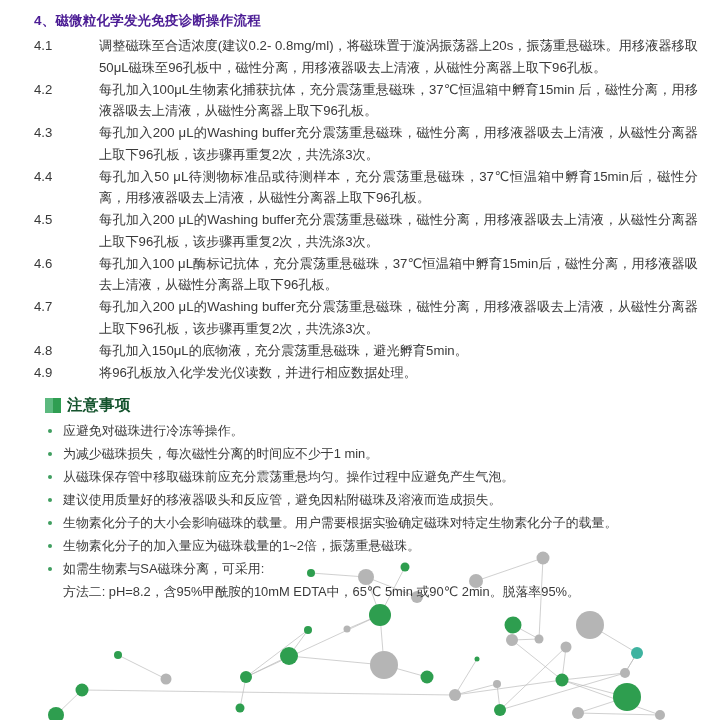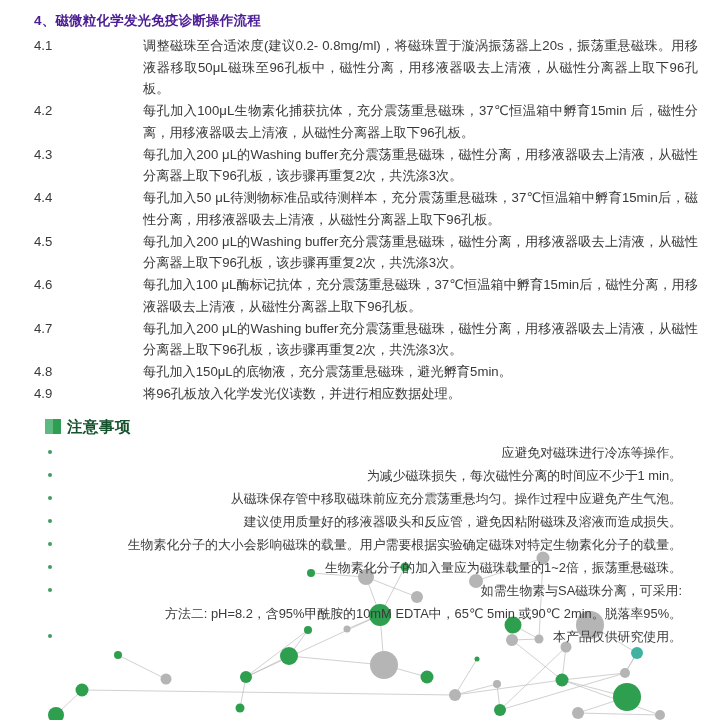--- a/index.html
+++ b/index.html
@@ -43,21 +43,20 @@
     padding: 0;
     list-style: none;
   }
   .step {
     display: flex;
     align-items: flex-start;
     font-size: 13.2px;
     line-height: 21.5px;
     color: #393939;
     margin-bottom: 0.5px;
-    gap: 44px;
   }
   .step-num {
     flex: 0 0 auto;
     width: 25px;
     color: #393939;
     font-size: 13.2px;
     line-height: 21.5px;
     white-space: nowrap;
   }
   .step-text {
@@ -114,21 +113,21 @@
     align-items: center;
     height: 23px;
   }
   .note-dot span {
     display: block;
     width: 4px;
     height: 4px;
     border-radius: 50%;
     background: #3f9e5f;
   }
-  .note-text { flex: 1 1 auto; text-align: right; }
+  .note-text { flex: 1 1 auto; }
   .note.sub {
     padding-left: 15px;
   }
   .note.sub .note-text { padding-left: 0; }
 
   
   #network {
     position: absolute;
     left: 0;
     bottom: 0;
@@ -309,22 +308,16 @@
       </li>
       <li class="note">
         <span class="note-dot">
             <span></span>
           </span>
         <span class="note-text">如需生物素与SA磁珠分离，可采用:</span>
       </li>
       <li class="note sub">
         <span class="note-text">方法二: pH=8.2，含95%甲酰胺的10mM EDTA中，65℃ 5min 或90℃ 2min。脱落率95%。</span>
       </li>
-      <li class="note">
-        <span class="note-dot">
-            <span></span>
-          </span>
-        <span class="note-text">本产品仅供研究使用。</span>
-      </li>
     </ul>
 
   </div>
 </div>
 
 </body></html>

